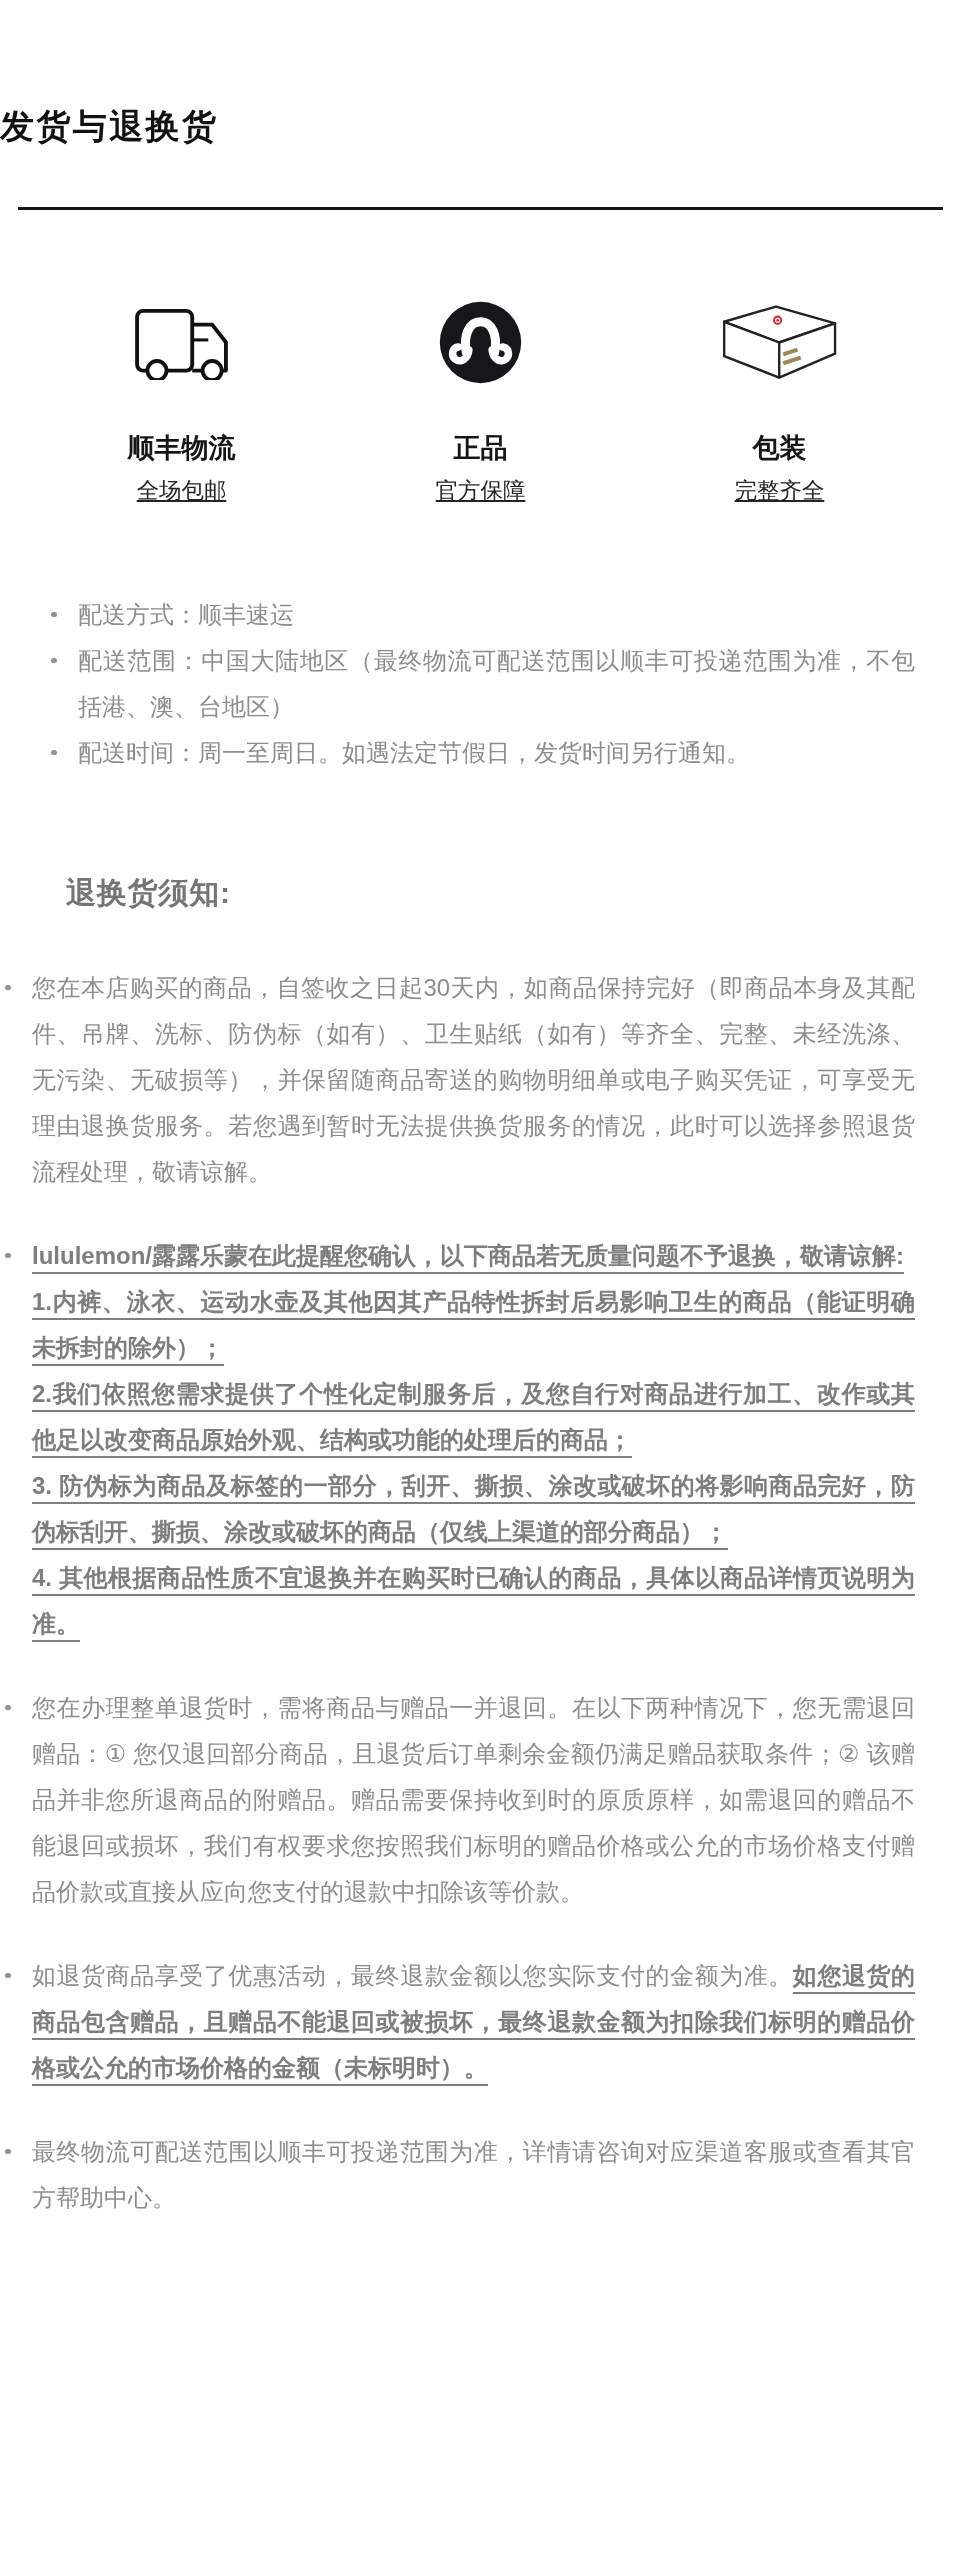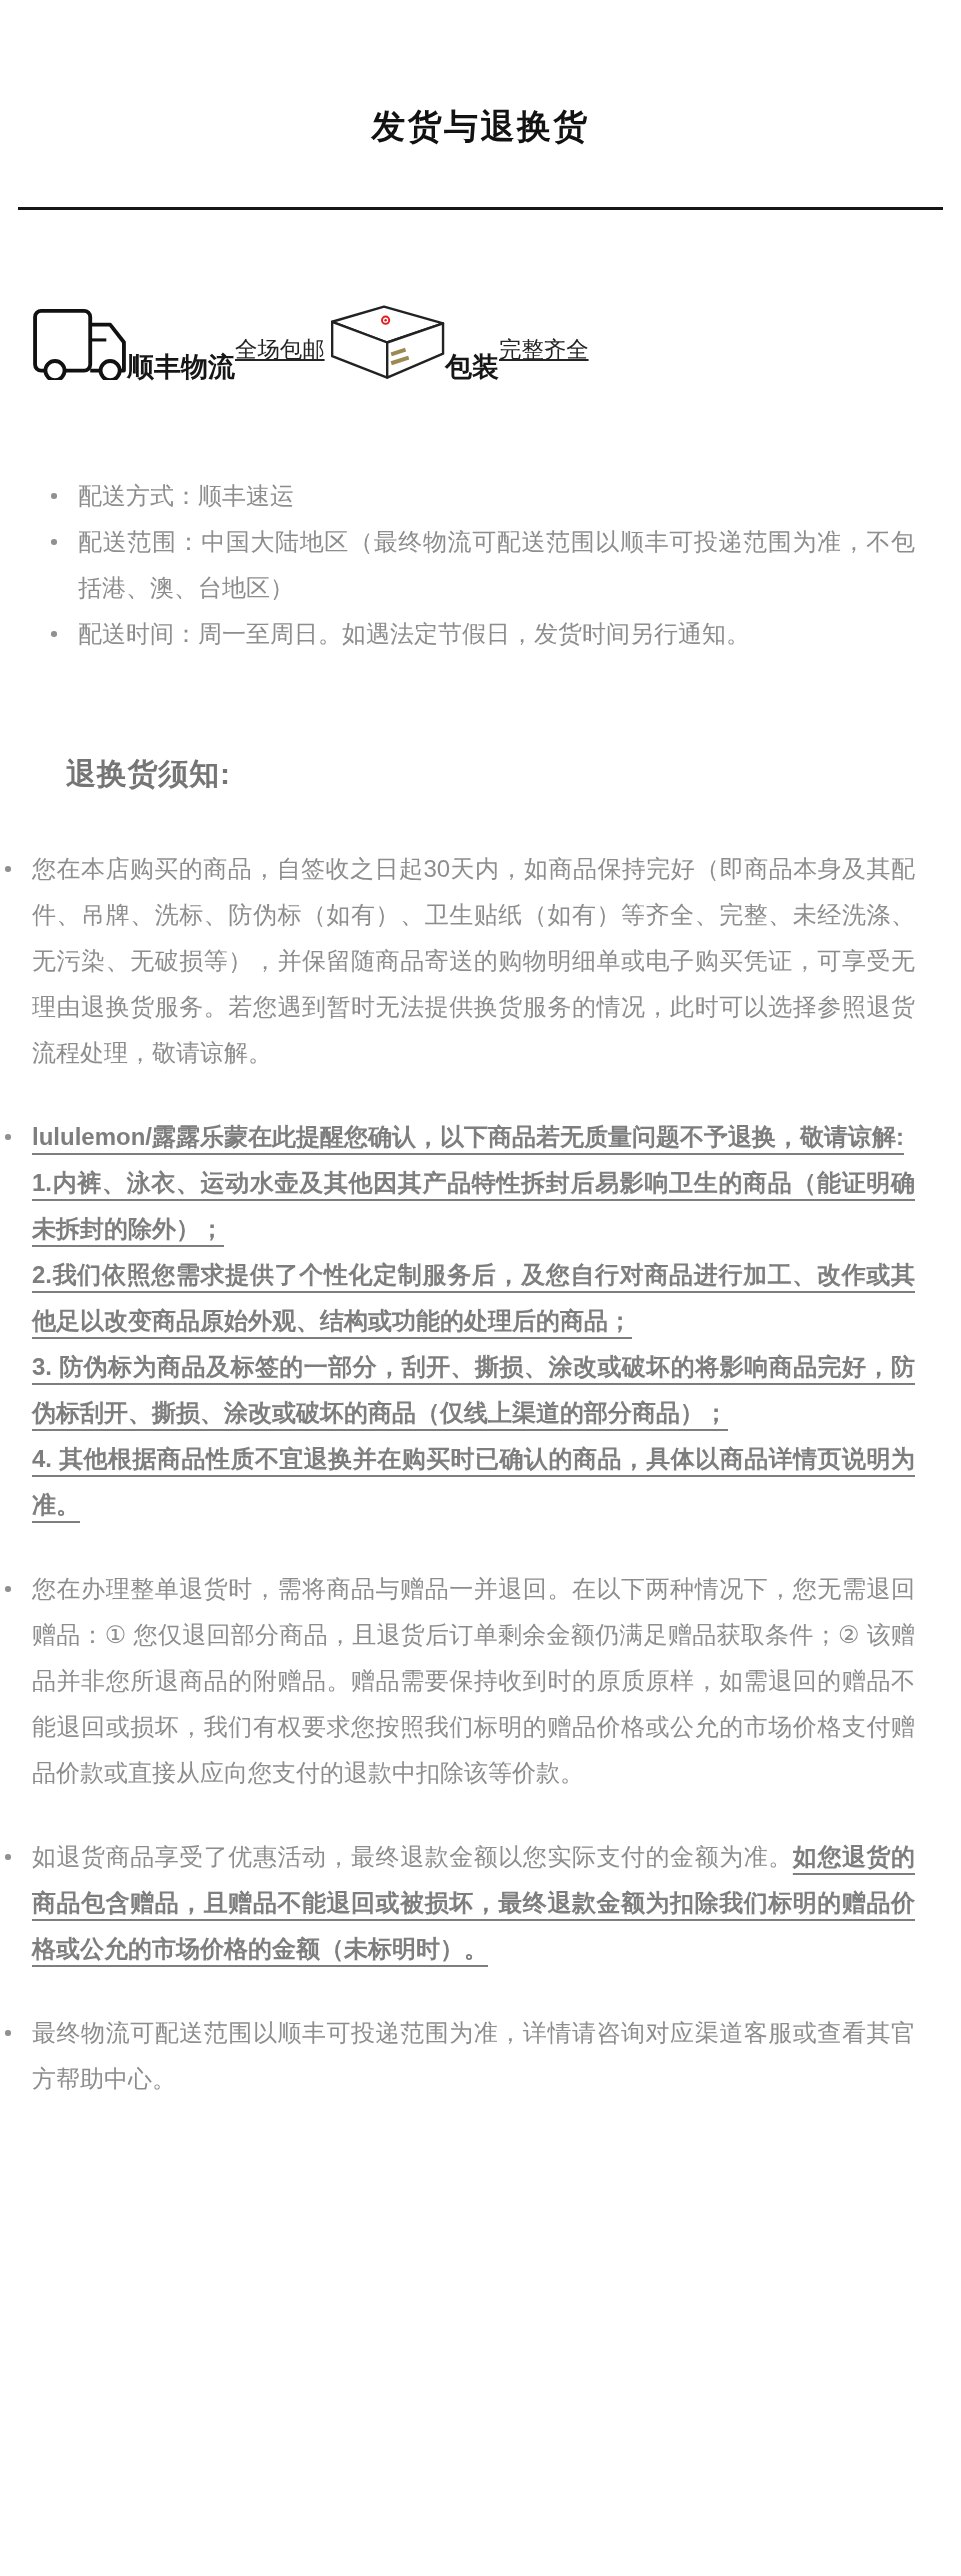--- a/index.html
+++ b/index.html
@@ -5,35 +5,34 @@
   html,body{margin:0;padding:0;background:#ffffff;}
   body{
     width:961px;min-height:2576px;
     font-family:"Liberation Sans","DejaVu Sans",sans-serif;
     -webkit-font-smoothing:antialiased;
   }
   .page{width:961px;overflow:hidden;}
 
   .page-title{
     margin:0;padding-top:104px;
-    text-align:center;
     font-size:34px;line-height:45px;font-weight:700;
     letter-spacing:2.4px;color:#121212;
   }
   .divider{
     border:none;border-top:3.2px solid #161616;
     margin:58px 18.4px 0 18.4px;height:0;
   }
 
   .features{
     margin:90px 32px 0 32px;
     display:grid;grid-template-columns:1fr 1fr 1fr;
     text-align:center;
   }
-  .feature{display:flex;flex-direction:row;align-items:center;}
+  .feature{display:flex;flex-direction:column;align-items:center;}
   .feature-icon{height:85px;display:flex;align-items:center;justify-content:center;}
   .feature-title{margin-top:48px;font-size:27px;line-height:30px;font-weight:700;color:#161616;}
   .feature-sub{margin-top:13.6px;font-size:22.4px;line-height:27px;color:#242424;text-decoration:underline;}
 
   .notes{
     list-style:none;margin:0;padding:0 46px 0 78px;
     font-size:24px;line-height:46px;color:#8d8d8d;
     text-align:justify;text-justify:inter-ideograph;
   }
   .notes li{position:relative;}
@@ -76,20 +75,32 @@
             <line x1="76" y1="44" x2="97" y2="44" stroke="#111" stroke-width="4"></line>
             <circle cx="30" cy="84" r="12.5" fill="#fff" stroke="#111" stroke-width="5"></circle>
             <circle cx="102" cy="84" r="12.5" fill="#fff" stroke="#111" stroke-width="5"></circle>
           </svg>
         </div>
         <div class="feature-title">顺丰物流</div>
         <div class="feature-sub">全场包邮</div>
       </div>
       <div class="feature">
         <div class="feature-icon">
+          <svg width="83" height="83" viewBox="0 0 100 100">
+            <circle cx="50" cy="50" r="49" fill="#17171b"></circle>
+            <path d="M33,62 C29,42 36,25 50,25 C64,25 71,42 67,62" fill="none" stroke="#fff" stroke-width="11" stroke-linecap="round"></path>
+            <path d="M36,59 C35,70 26,75 19.5,70 C14,65.5 16,56.5 23,55.5" fill="none" stroke="#fff" stroke-width="9" stroke-linecap="round"></path>
+            <path d="M64,59 C65,70 74,75 80.5,70 C86,65.5 84,56.5 77,55.5" fill="none" stroke="#fff" stroke-width="9" stroke-linecap="round"></path>
+          </svg>
+        </div>
+        <div class="feature-title">正品</div>
+        <div class="feature-sub">官方保障</div>
+      </div>
+      <div class="feature">
+        <div class="feature-icon">
           <svg width="114" height="75" viewBox="0 0 142 94">
             <polygon points="66,2 140,23 70,47 1,21" fill="#fff" stroke="#222" stroke-width="3" stroke-linejoin="round"></polygon>
             <polygon points="1,21 1,64 70,91 70,47" fill="#fff" stroke="#222" stroke-width="3" stroke-linejoin="round"></polygon>
             <polygon points="140,23 140,61 70,91 70,47" fill="#fff" stroke="#222" stroke-width="3" stroke-linejoin="round"></polygon>
             <circle cx="68" cy="19" r="4.5" fill="none" stroke="#e02020" stroke-width="2.5"></circle>
             <circle cx="68" cy="19" r="1.6" fill="#e02020"></circle>
             <line x1="75" y1="62" x2="93" y2="56" stroke="#9c8a55" stroke-width="5"></line>
             <line x1="75" y1="73" x2="97" y2="66" stroke="#9c8a55" stroke-width="5"></line>
           </svg>
         </div>

